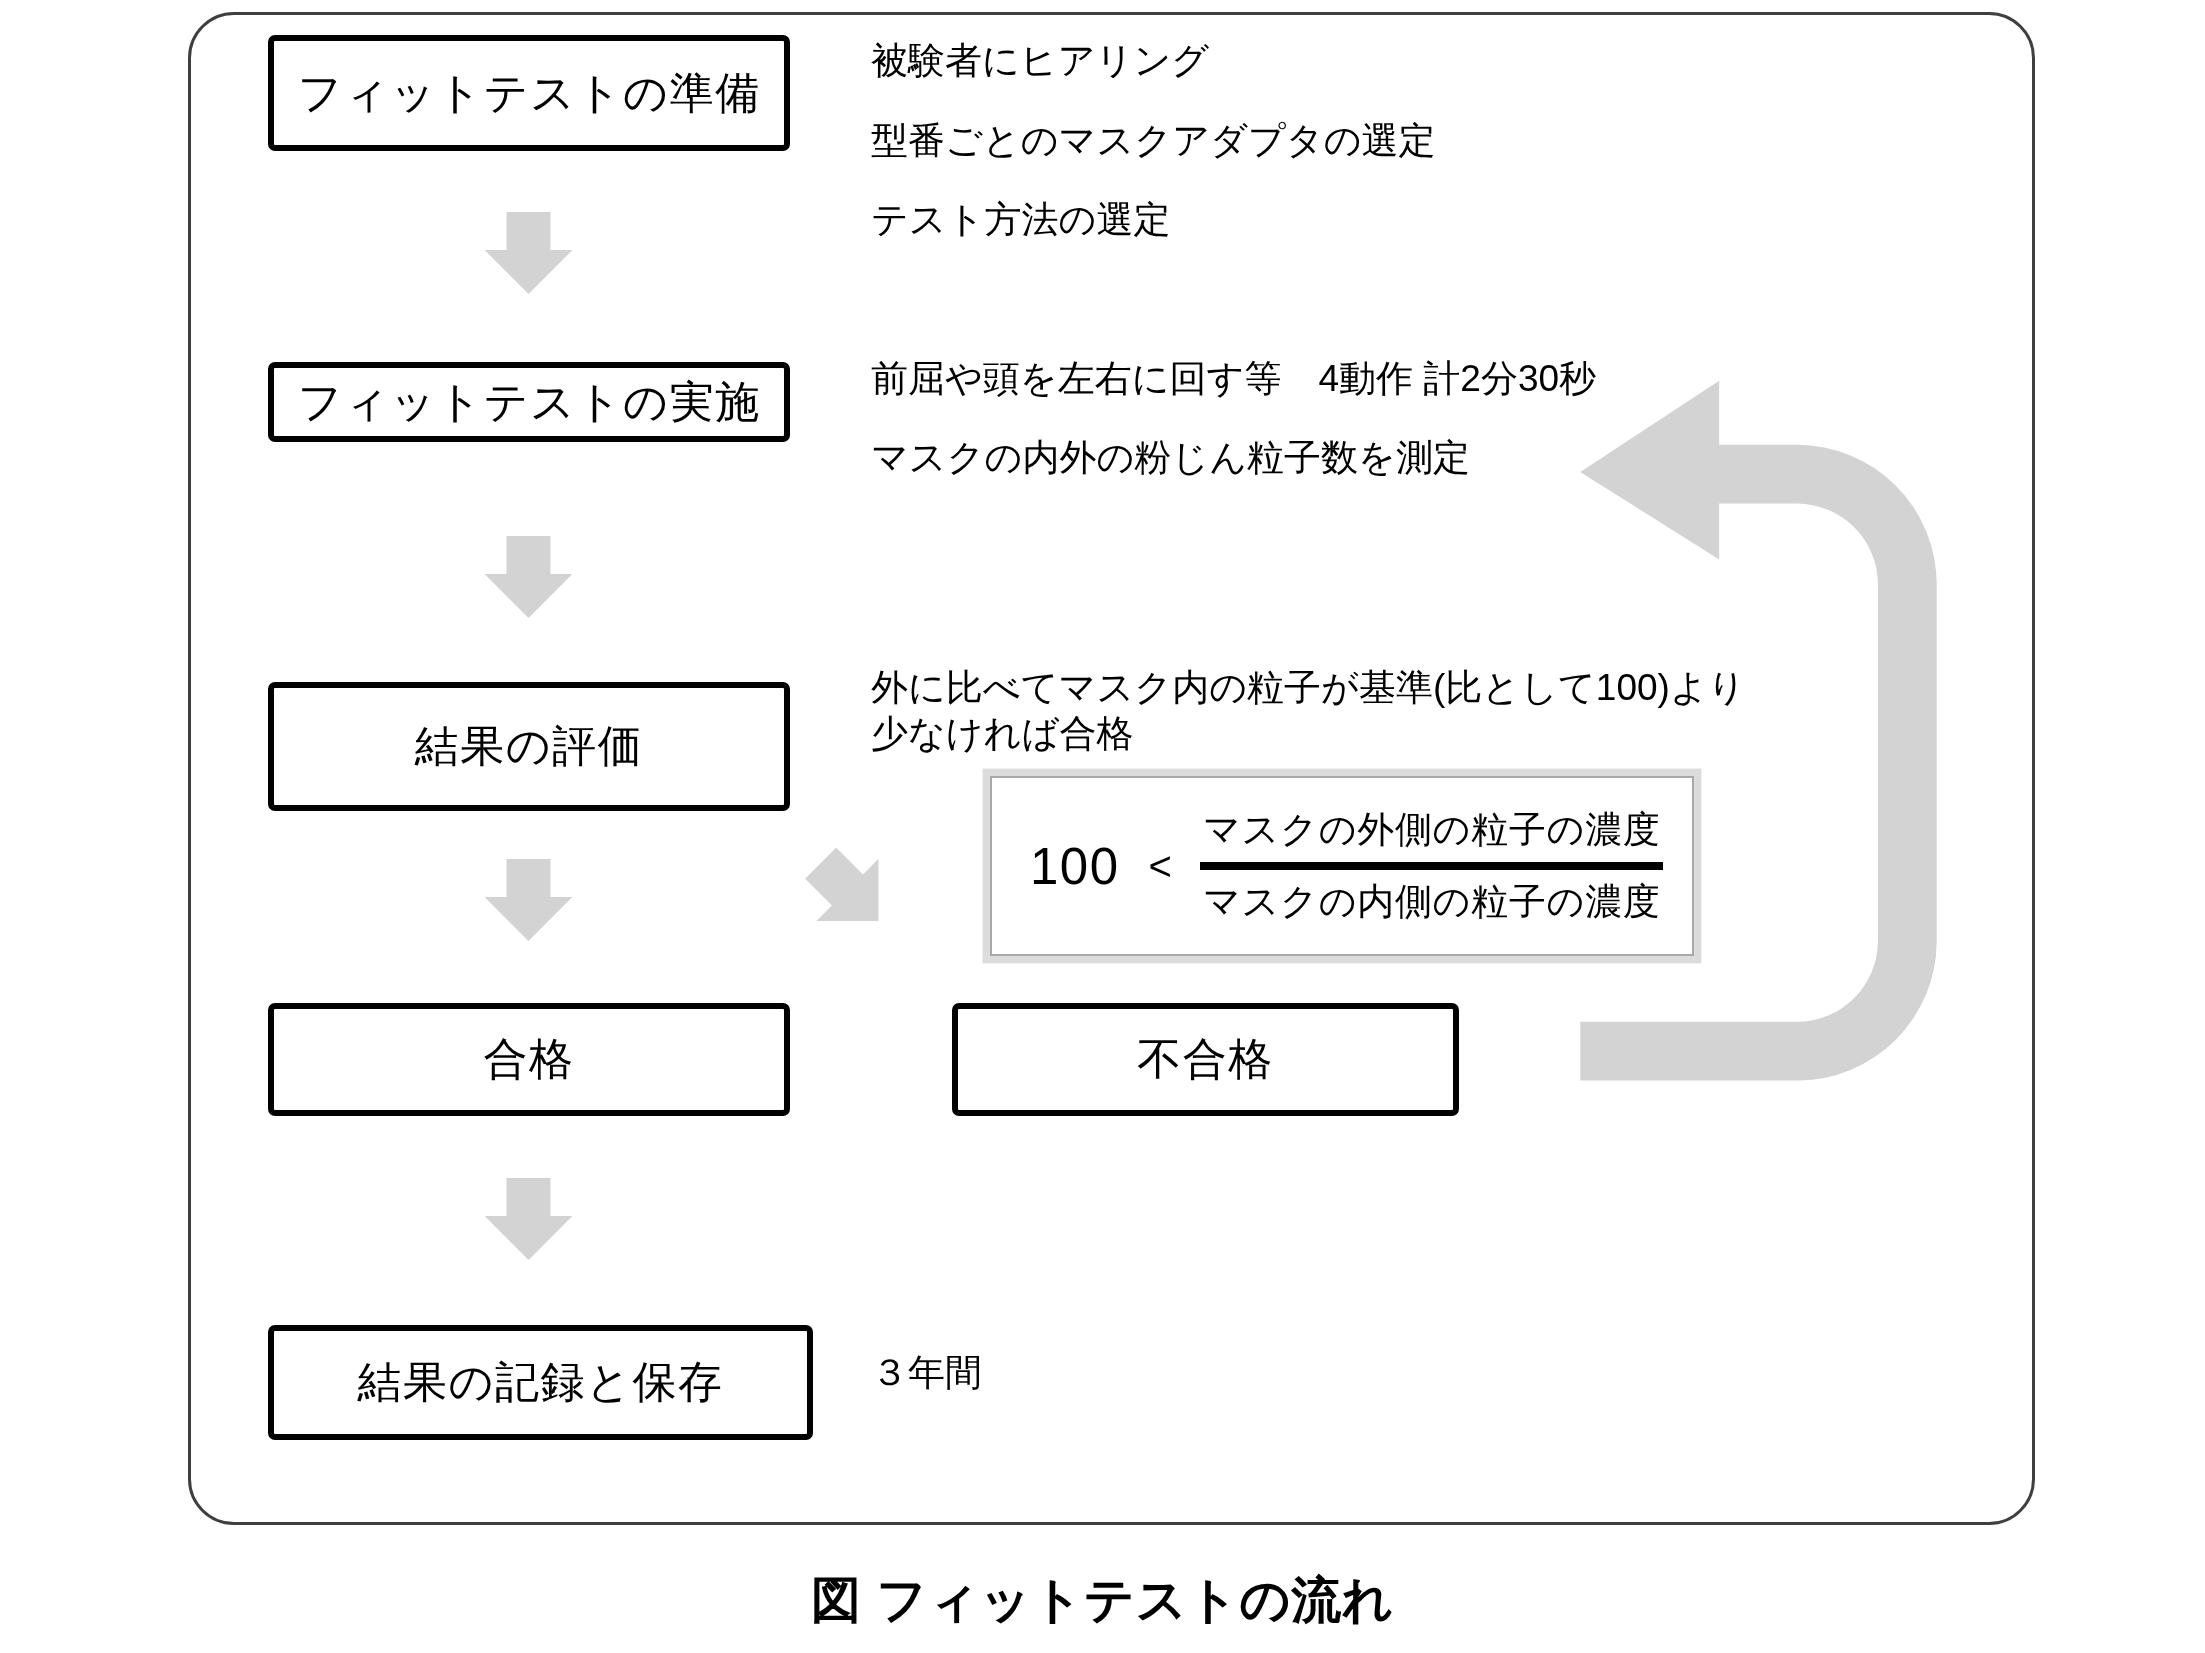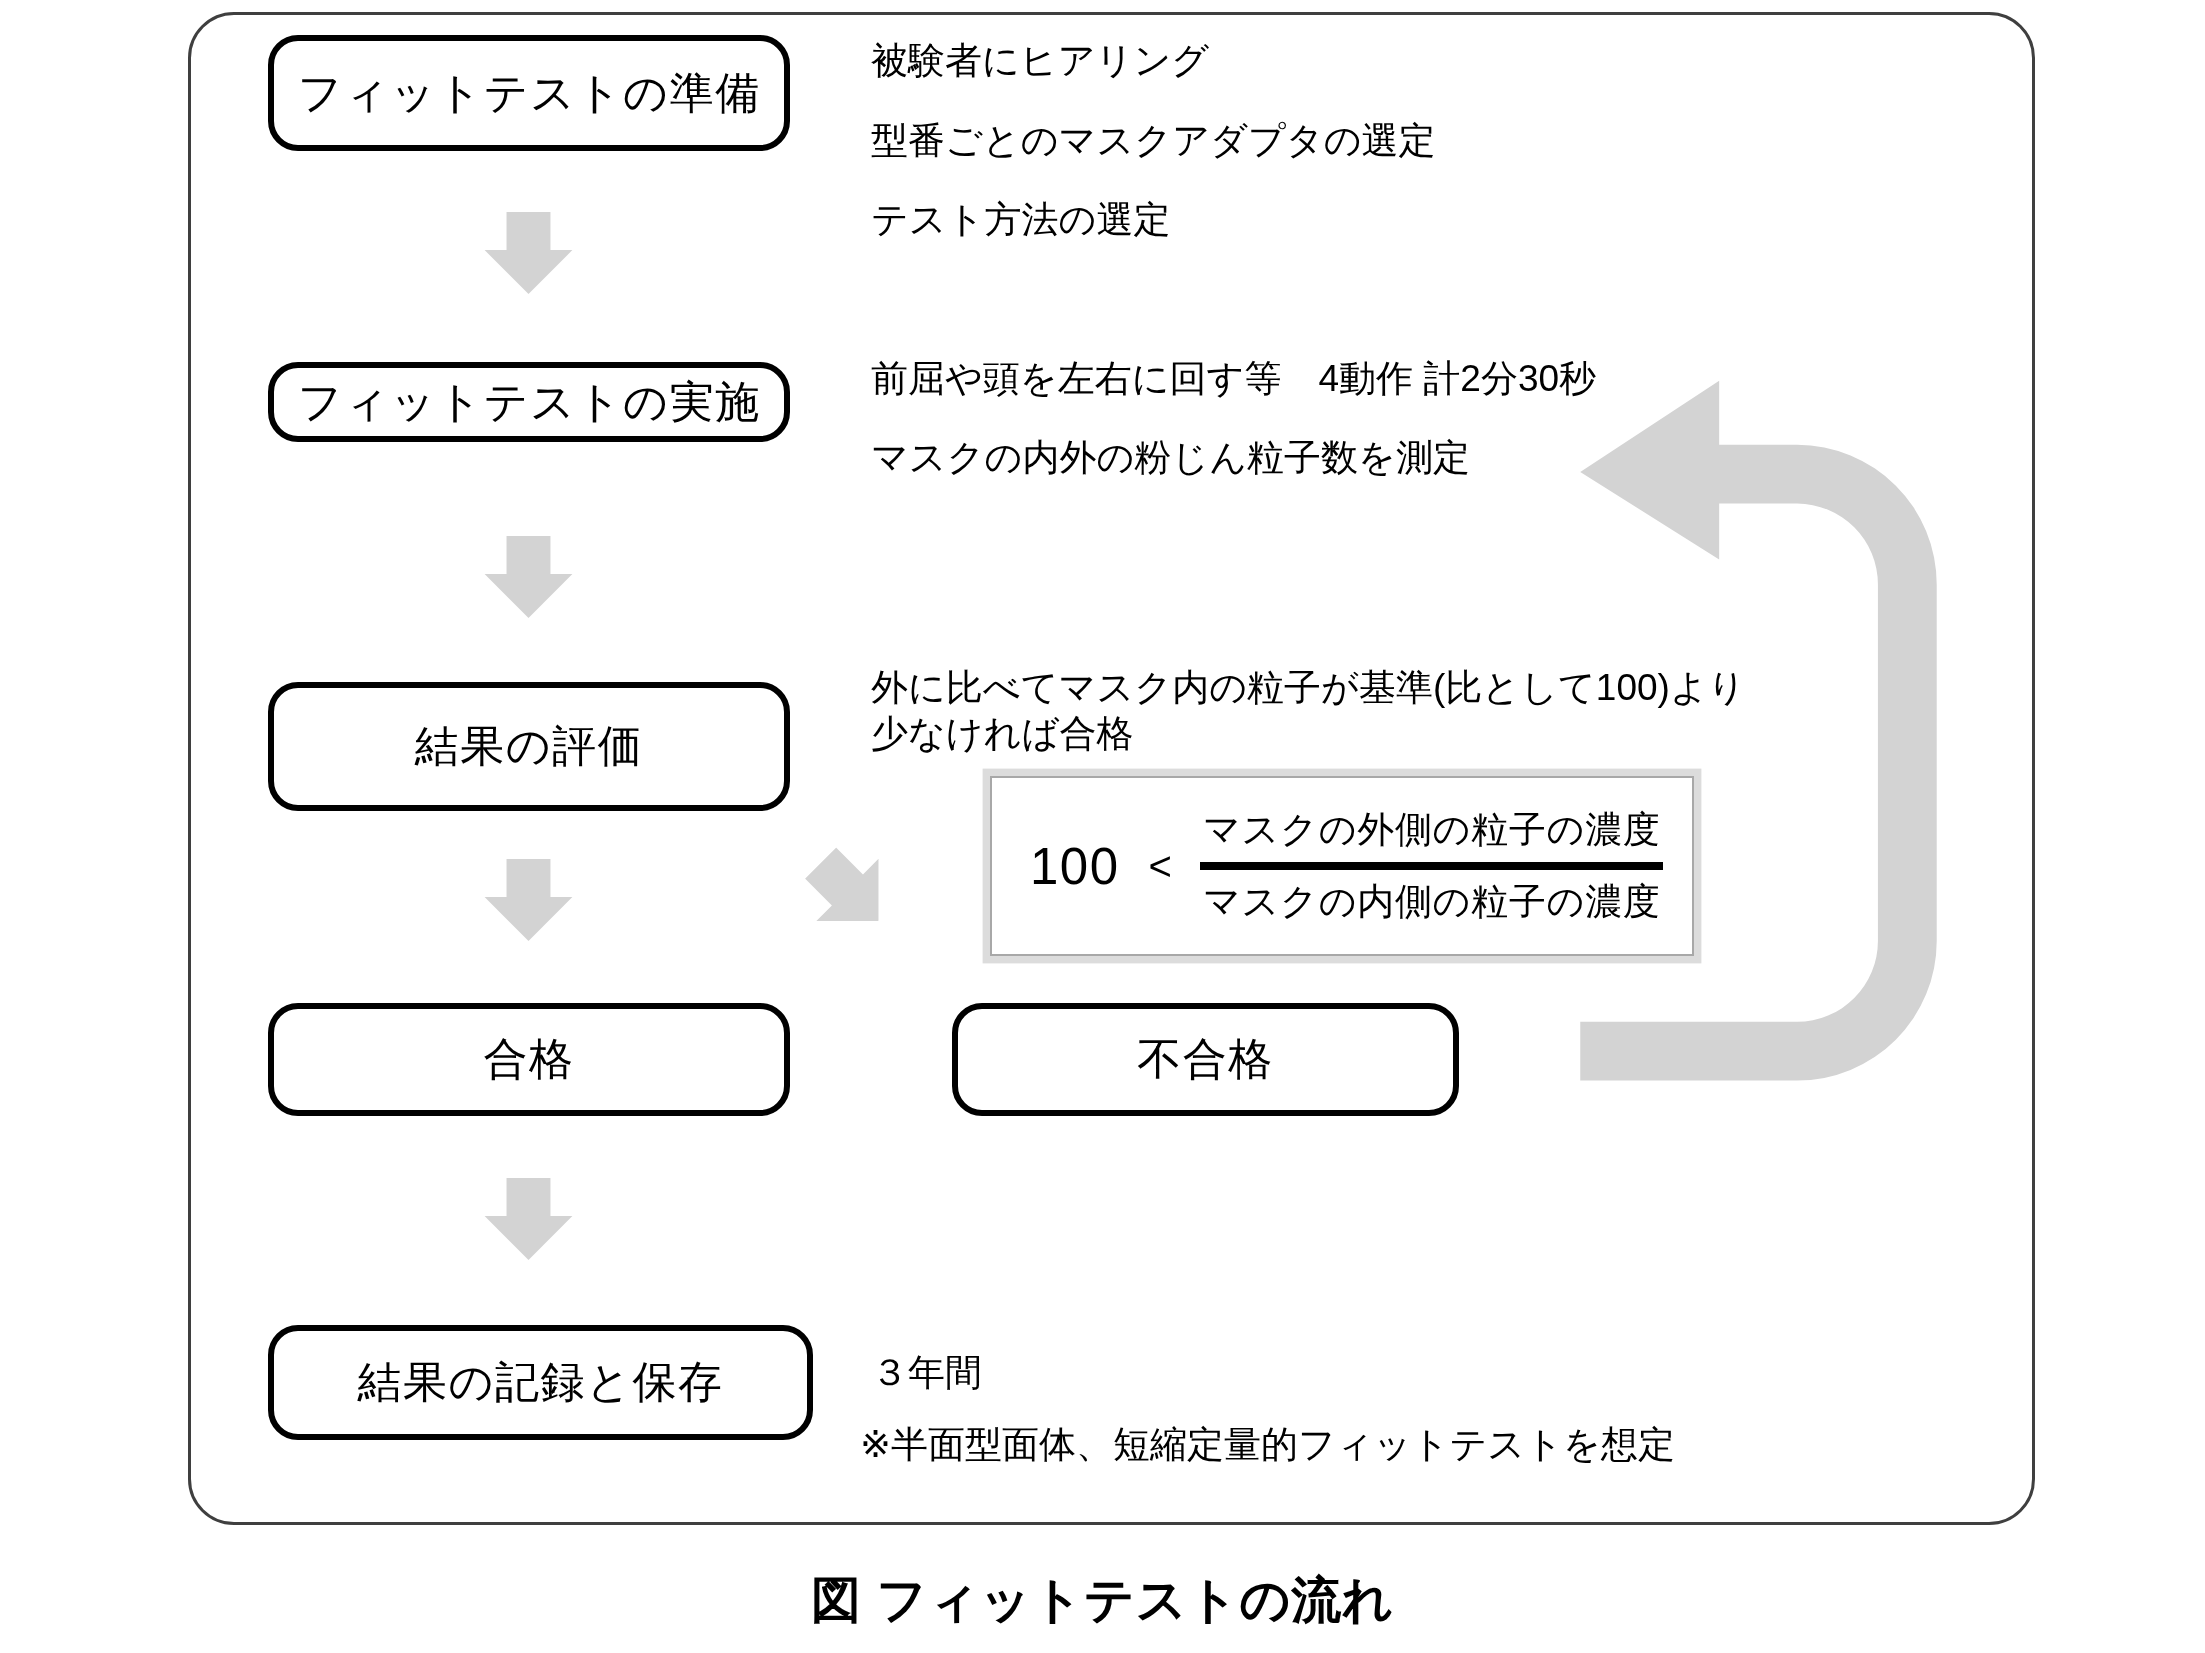--- a/index.html
+++ b/index.html
@@ -15,21 +15,21 @@
   .canvas{position:relative;width:2205px;height:1654px;background:#ffffff;overflow:hidden;}
 
   .outer-frame{
     position:absolute;left:188px;top:11.8px;width:1847px;height:1513px;
     border:3.7px solid var(--outer-border);border-radius:46px;background:#ffffff;
     box-sizing:border-box;
   }
 
   .step-box{
     position:absolute;box-sizing:border-box;
-    border:6.6px solid var(--box-border);border-radius:30px;background:#ffffff;
+    border:6.6px solid var(--box-border);border-radius:7px;background:#ffffff;
     display:flex;align-items:center;justify-content:center;
     font-size:44px;letter-spacing:1.5px;white-space:nowrap;
   }
   .box-prep  {left:268px;top:35px;  width:522px;height:116px;}
   .box-exec  {left:268px;top:362px; width:522px;height:80px;}
   .box-eval  {left:268px;top:682px; width:522px;height:129px;}
   .box-pass  {left:268px;top:1003px;width:522px;height:113px;}
   .box-fail  {left:952px;top:1003px;width:507px;height:113px;}
   .box-record{left:268px;top:1325px;width:545px;height:115px;}
 
@@ -96,21 +96,20 @@
   <div class="note" style="left:871px;top:118px">型番ごとのマスクアダプタの選定</div>
   <div class="note" style="left:871px;top:197px">テスト方法の選定</div>
 
   <div class="note" style="left:871px;top:356px">前屈や頭を左右に回す等　4動作 計2分30秒</div>
   <div class="note" style="left:871px;top:435px">マスクの内外の粉じん粒子数を測定</div>
 
   <div class="note" style="left:871px;top:665px">外に比べてマスク内の粒子が基準(比として100)より</div>
   <div class="note" style="left:871px;top:711px">少なければ合格</div>
 
   <div class="note" style="left:871px;top:1350px">３年間</div>
-  <div class="note" style="left:860px;top:1422px">※半面型面体、短縮定量的フィットテストを想定</div>
 
   <svg class="down-arrow arrow-1" viewBox="0 0 126 112" aria-hidden="true">
     <polygon points="33,0 93,0 93,52 123,52 63,112 3,52 33,52"></polygon>
   </svg>
   <svg class="down-arrow arrow-2" viewBox="0 0 126 112" aria-hidden="true">
     <polygon points="33,0 93,0 93,52 123,52 63,112 3,52 33,52"></polygon>
   </svg>
   <svg class="down-arrow arrow-3" viewBox="0 0 126 112" aria-hidden="true">
     <polygon points="33,0 93,0 93,52 123,52 63,112 3,52 33,52"></polygon>
   </svg>

